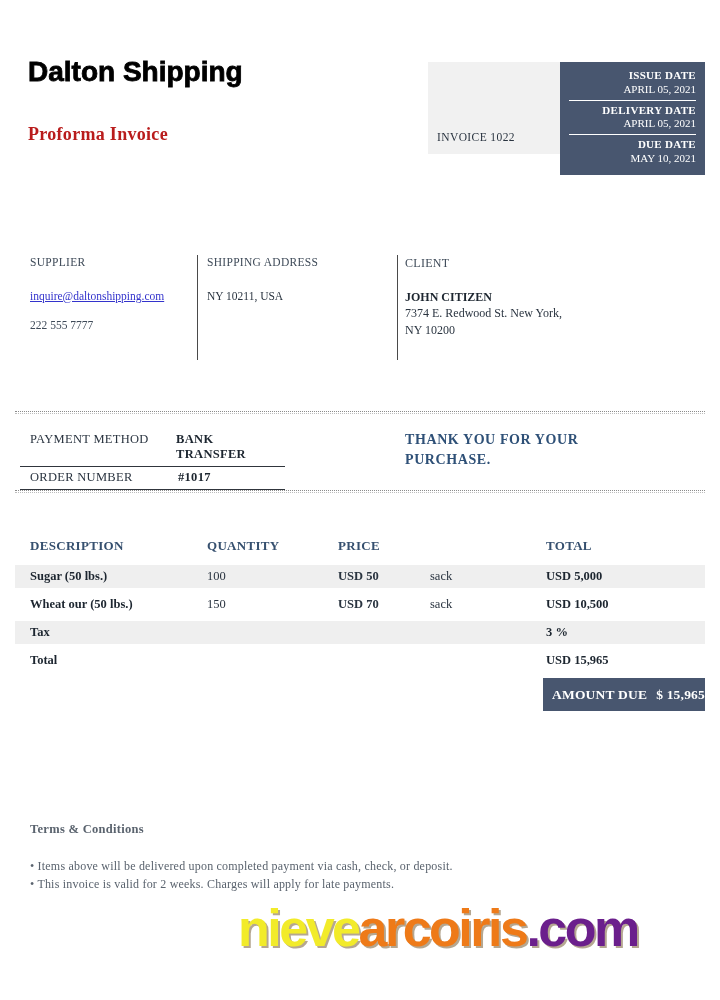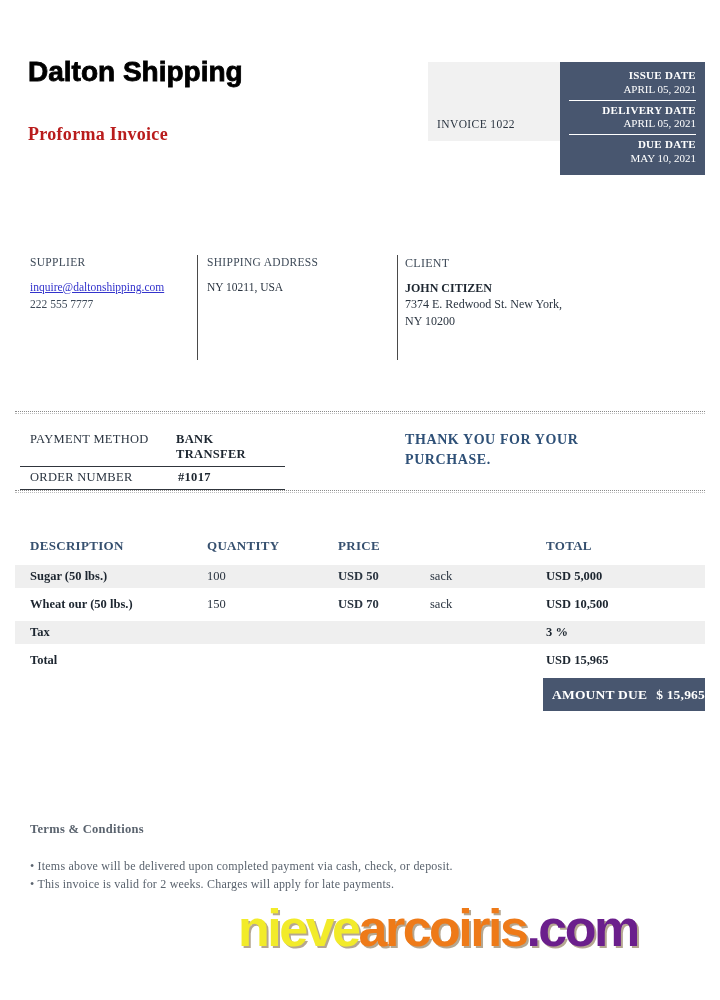--- a/index.html
+++ b/index.html
@@ -12,43 +12,43 @@
   .company-name {
     position:absolute; left:28px; top:56px;
     font-family:"Liberation Sans", sans-serif; font-weight:900; font-size:28px;
     color:#000; letter-spacing:0px; -webkit-text-stroke:0.8px #000;
   }
   .doc-type {
     position:absolute; left:28px; top:124px;
     font-size:18px; font-weight:bold; color:#b91c1c; letter-spacing:0.3px;
   }
   .invoice-number-box {
-    position:absolute; left:428px; top:62px; width:132px; height:79px;
+    position:absolute; left:428px; top:62px; width:132px; height:92px;
     background:#F1F1F1;
   }
   .invoice-number {
     position:absolute; left:9px; bottom:11px; font-size:11.5px;
     color:#2A3440; letter-spacing:0.4px;
   }
   .dates-box {
     position:absolute; left:560px; top:62px; width:145px; height:113px;
     background:#48566F; color:#fff; text-align:right;
     padding:7px 9px 0 9px; font-size:11px; line-height:1.25;
   }
   .date-group { padding-bottom:3px; margin-bottom:3px; }
   .date-group.underlined { border-bottom:1px solid #ffffff; }
   .date-label { font-weight:bold; letter-spacing:0.3px; }
   
   .contact-col { position:absolute; top:255px; font-size:11.5px; line-height:1.35; }
   .col-supplier { left:30px; width:160px; }
   .col-shipping { left:207px; width:185px; }
   .col-client { left:405px; width:280px; font-size:12px; }
-  .contact-heading { color:#3E4A58; letter-spacing:0.3px; margin-bottom:9px; }
+  .contact-heading { color:#3E4A58; letter-spacing:0.3px; margin-bottom:18px; }
   .email-link { color:#3333CC; text-decoration:underline; cursor:pointer; display:inline-block; }
-  .phone { color:#3E4A58; margin-top:2px; }
+  .phone { color:#3E4A58; margin-top:14px; }
   .client-name { font-weight:bold; color:#1D2630; }
   .address-line { color:#2A3440; }
   .vdivider { position:absolute; top:255px; height:105px; width:1px; background:#4A4A4A; }
   .vd1 { left:197px; } .vd2 { left:397px; }
   
   .dotted-rule {
     position:absolute; left:15px; width:690px; height:3px;
     border-top:1px dotted #8a8a8a; border-bottom:1px dotted #bdbdbd;
   }
   .rule1 { top:411px; } .rule2 { top:490px; }

